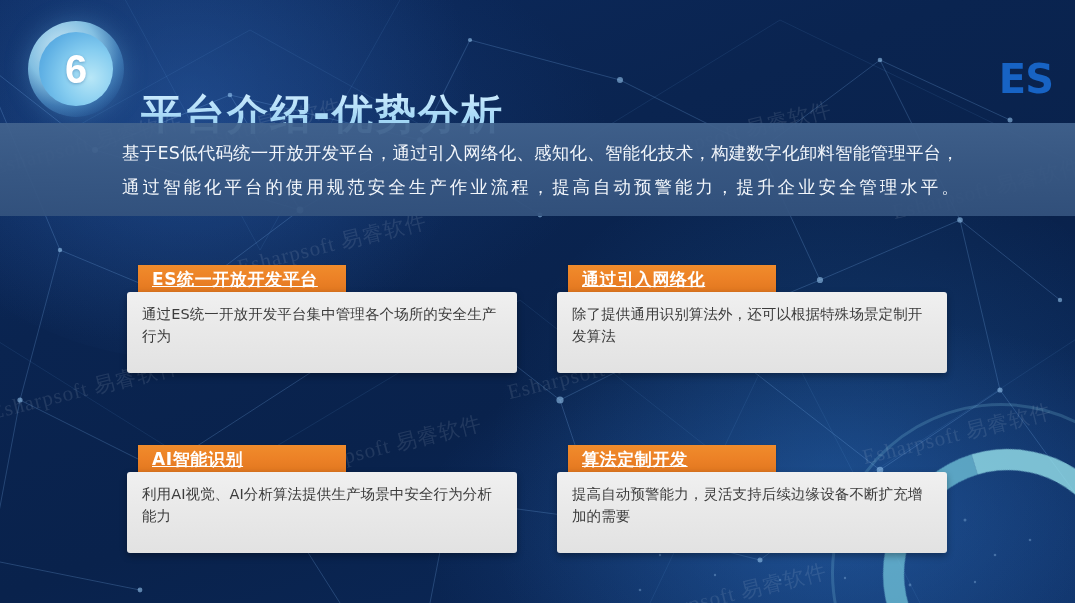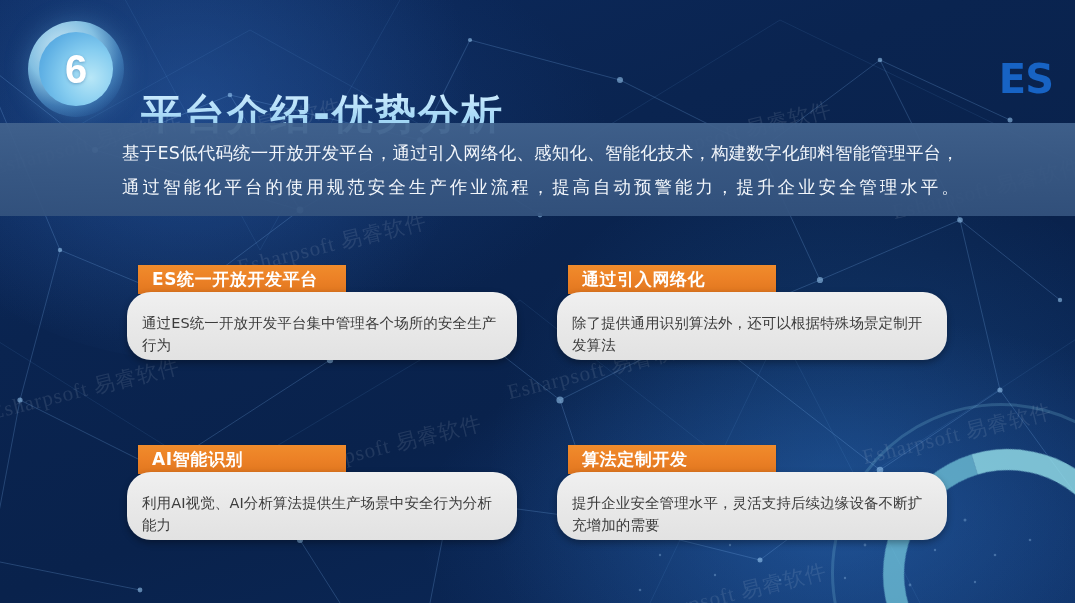--- a/index.html
+++ b/index.html
@@ -129,28 +129,29 @@
     min-width:208px;
     background:linear-gradient(180deg,#f08c2c 0%,#ec8126 48%,#e0761f 100%);
     color:#ffffff;
     font-size:17px;
     font-weight:700;
     line-height:29px;
     letter-spacing:0.6px;
     white-space:nowrap;
     box-shadow:0 1px 2px rgba(0,0,0,0.22);
     font-family:"DejaVu Sans","Liberation Sans",sans-serif;
+    text-decoration:underline;
   }
   .card-body {
     position:absolute; left:0; top:27px;
-    width:390px; height:68px;
+    width:390px; height:81px;
     background:linear-gradient(180deg,#f0f0f0 0%,#e9e9e9 45%,#e2e2e2 100%);
-    border-radius:24px;
+    border-radius:3px;
     box-shadow:0 3px 7px rgba(0,0,0,0.33);
-    padding:20px 15px 0 15px;
+    padding:11px 15px 0 15px;
   }
   .card-desc {
     color:#3c3c3c;
     font-size:14.5px;
     line-height:22px;
     letter-spacing:0.1px;
     font-family:"DejaVu Sans","Liberation Sans",sans-serif;
   }
 
   .card-1 { left:127px; top:49px;  }
@@ -306,19 +307,19 @@
     <div class="card card-3">
       <div class="card-tab">AI智能识别</div>
       <div class="card-body">
         <div class="card-desc">利用AI视觉、AI分析算法提供生产场景中安全行为分析能力</div>
       </div>
     </div>
 
     <div class="card card-4">
       <div class="card-tab">算法定制开发</div>
       <div class="card-body">
-        <div class="card-desc">提升企业安全管理水平，灵活支持后续边缘设备不断扩充增加的需要</div>
+        <div class="card-desc">提高自动预警能力，灵活支持后续边缘设备不断扩充增加的需要</div>
       </div>
     </div>
 
   </div>
 
 </div>
 
 </body></html>

